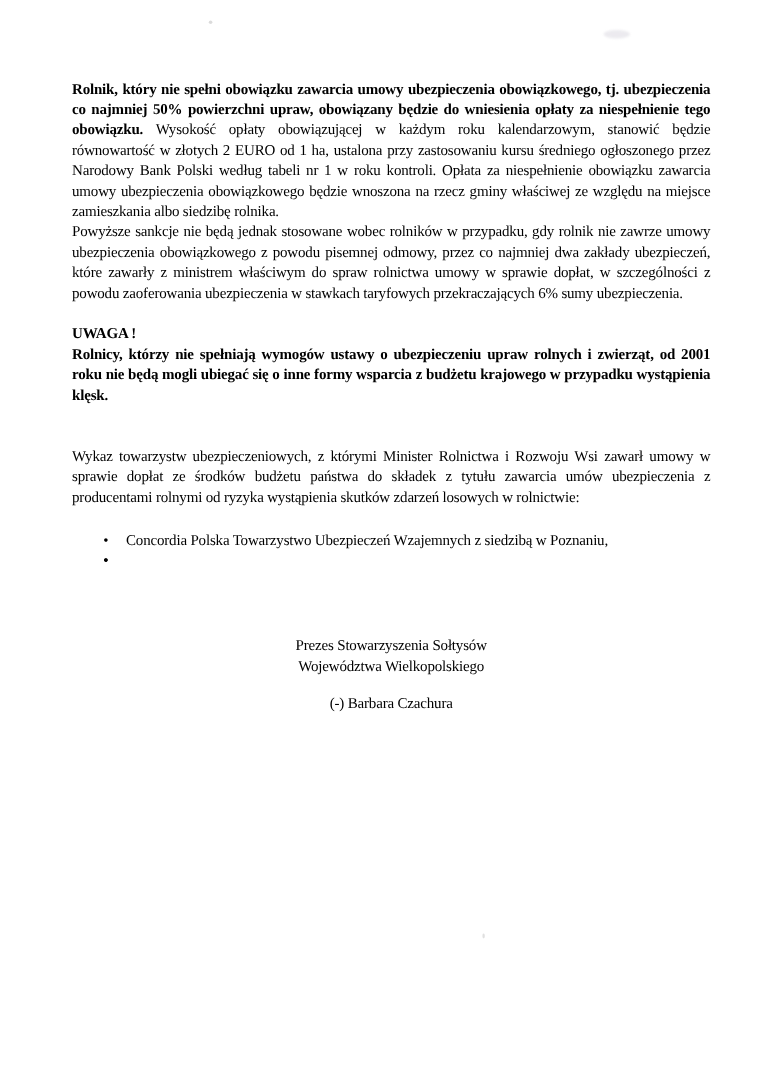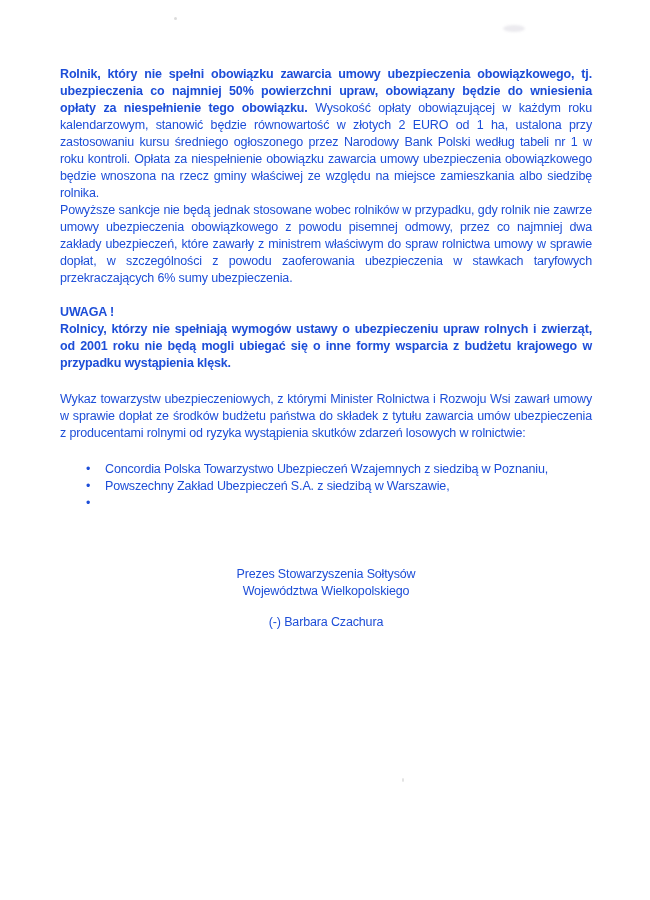--- a/index.html
+++ b/index.html
@@ -7,39 +7,39 @@
     padding: 0;
     background: #e8e8e8;
   }
   .page {
     position: relative;
     width: 650px;
     height: 900px;
     margin: 0 auto;
     background: #ffffff;
     overflow: hidden;
-    font-family: Liberation Sans, sans-serif;
-    color: #1d4ed8;
+    font-family: Liberation Serif, serif;
+    color: #000000;
   }
   .content {
     position: absolute;
     left: 60px;
     top: 66px;
     width: 532px;
     font-size: 12.5px;
     line-height: 17px;
     letter-spacing: -0.15px;
   }
   p { margin: 0; }
   .justify { text-align: justify; text-justify: inter-word; }
   .bold { font-weight: 700; }
   .note-para { margin-top: 17px; }
   .warning-heading { margin-top: 17px; font-weight: 700; }
   .warning-body { font-weight: 700; }
-  .list-intro { margin-top: 19px; }
+  .list-intro { margin-top: 34px; }
   .bullet-list { margin-top: 19px; }
   .bullet-row {
     position: relative;
     padding-left: 45px;
     line-height: 17px;
   }
   .bullet-marker {
     position: absolute;
     left: 26px;
     top: 0;
@@ -95,21 +95,20 @@
 
     <p class="justify list-intro">Wykaz towarzystw ubezpieczeniowych, z którymi Minister Rolnictwa i Rozwoju Wsi zawarł umowy w sprawie dopłat ze środków budżetu państwa do składek z tytułu zawarcia umów ubezpieczenia z producentami rolnymi od ryzyka wystąpienia skutków zdarzeń losowych w rolnictwie:</p>
 
     <div class="bullet-list">
       <div class="bullet-row">
         <span class="bullet-marker">•</span>
         <span>Concordia Polska Towarzystwo Ubezpieczeń Wzajemnych z siedzibą w Poznaniu,</span>
       </div>
       <div class="bullet-row">
         <span class="bullet-marker">•</span>
-        <span>Powszechny Zakład Ubezpieczeń S.A. z siedzibą w Warszawie,</span>
       </div>
       <div class="bullet-row">
         <span class="bullet-marker">•</span>
       </div>
     </div>
 
     <div class="signatures">
       <div class="sig-col left">
         <div class="sig-title-line">Prezes Stowarzyszenia Sołtysów</div>
         <div class="sig-title-line">Województwa Wielkopolskiego</div>

